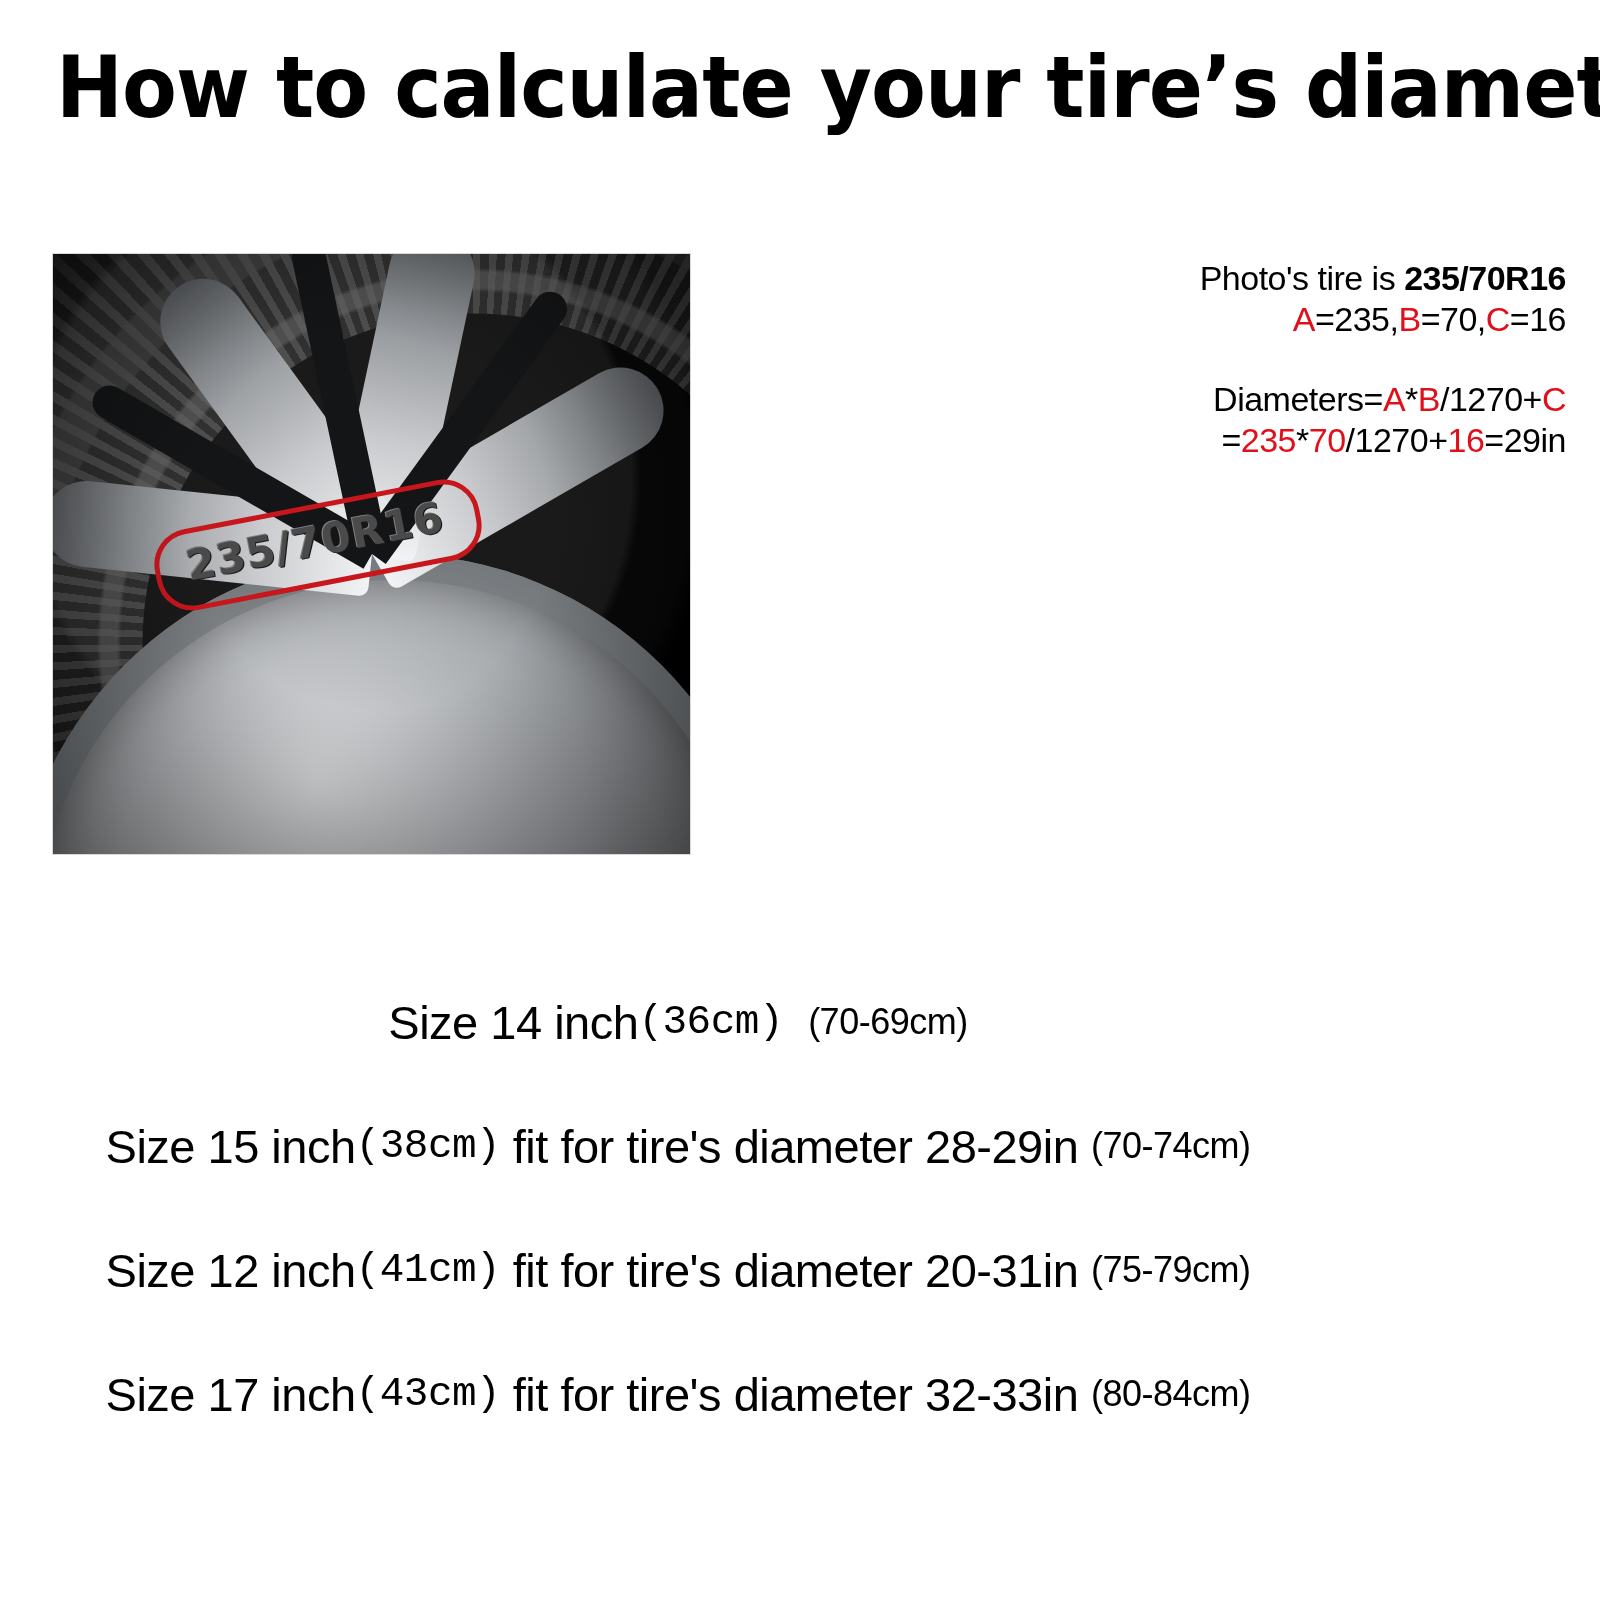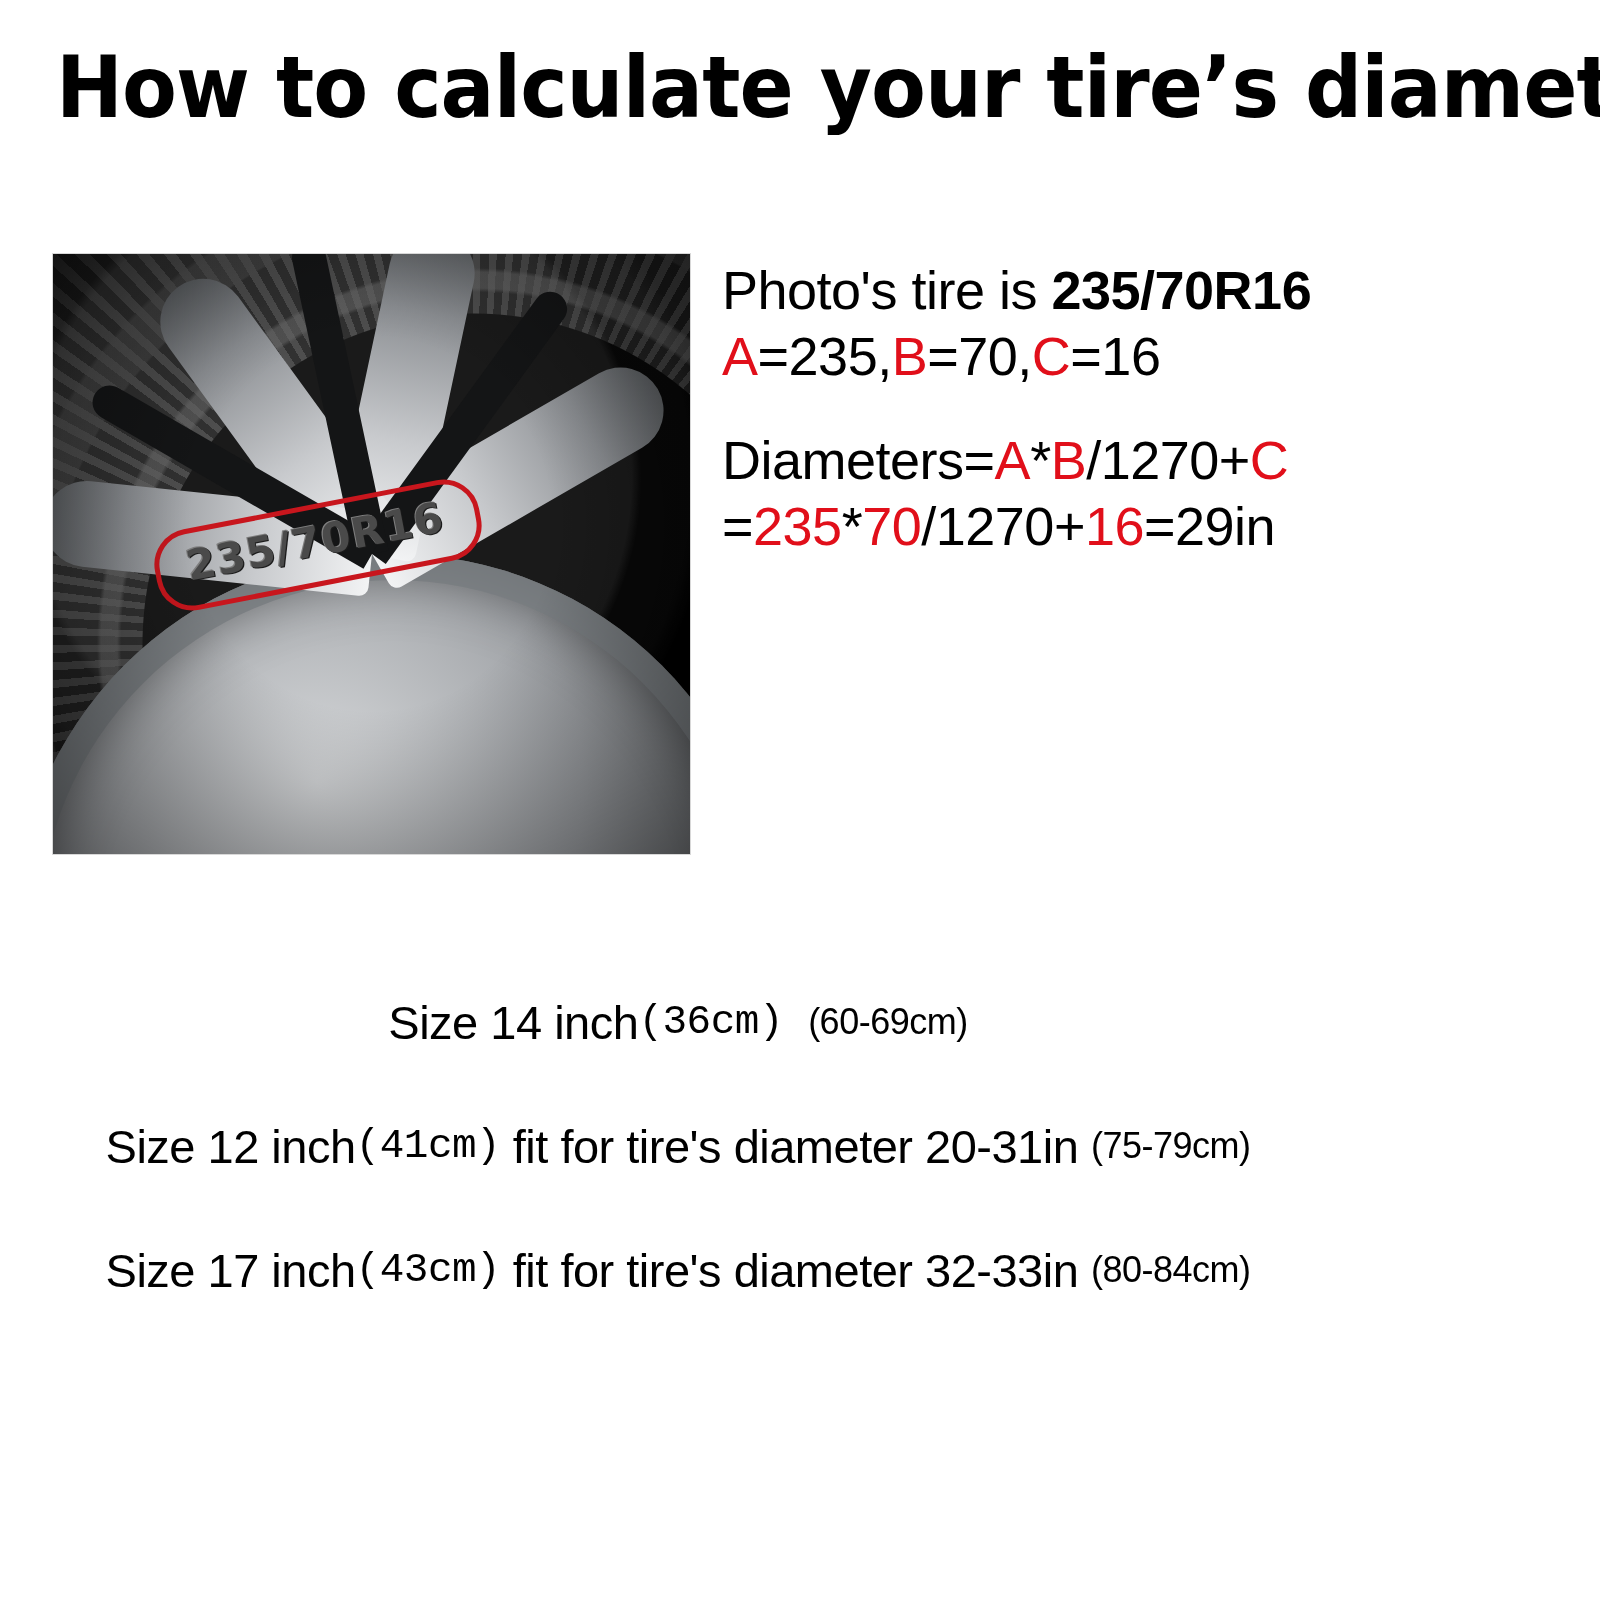--- a/index.html
+++ b/index.html
@@ -158,26 +158,27 @@
   .photo-vignette {
     position: absolute;
     inset: 0;
     background: radial-gradient(ellipse at 50% 45%, rgba(0,0,0,0) 40%, rgba(0,0,0,0.45) 100%);
     pointer-events: none;
   }
 
   
   .calc {
     position: absolute;
-    left: 722px;
+    left: 706px;
     top: 258px;
     width: 860px;
-    font-size: 54px;
+    font-size: 34px;
     line-height: 1.22;
     letter-spacing: -0.5px;
+    text-align: right;
   }
   .calc .ln { white-space: nowrap; }
   .calc .sp { height: 38px; }
   .red { color: #e10f1a; }
   .bold { font-weight: bold; }
 
   
   .sizes {
     position: absolute;
     left: 0;
@@ -244,21 +245,29 @@
     <div class="sp"></div>
 
   </div>
 
   <div class="sizes">
     <div class="size-row">
       <span>Size 14 inch</span>
         <span class="mid">(36cm)</span>
         <span>&nbsp;</span>
         <span>&nbsp;</span>
-        <span class="small">(60-69cm)</span>
+        <span class="small">(70-69cm)</span>
+    </div>
+    <div class="size-row">
+      <span>Size 15 inch</span>
+        <span class="mid">(38cm)</span>
+        <span>&nbsp;</span>
+        <span>fit for tire's diameter 28-29in</span>
+        <span>&nbsp;</span>
+        <span class="small">(70-74cm)</span>
     </div>
     <div class="size-row">
       <span>Size 12 inch</span>
         <span class="mid">(41cm)</span>
         <span>&nbsp;</span>
         <span>fit for tire's diameter 20-31in</span>
         <span>&nbsp;</span>
         <span class="small">(75-79cm)</span>
     </div>
     <div class="size-row">

